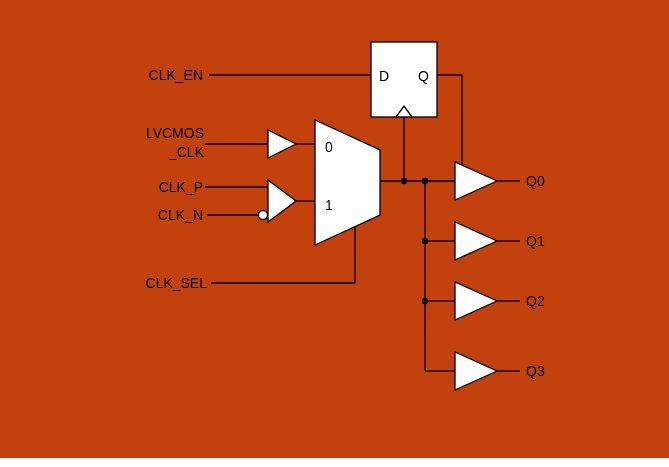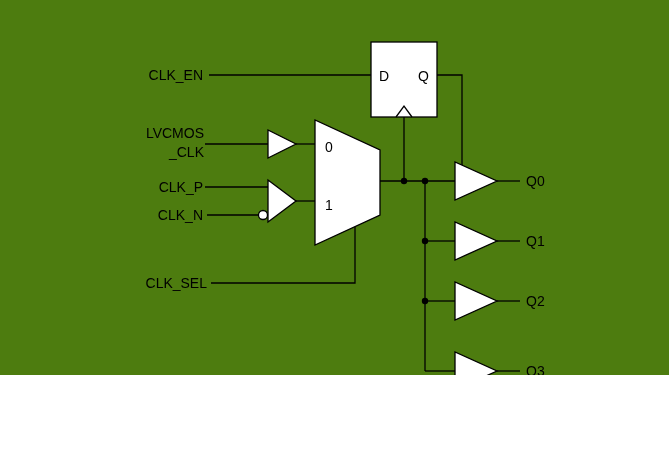--- a/index.html
+++ b/index.html
@@ -3,22 +3,22 @@
 <meta charset="utf-8">
 <style>
   html, body {
     margin: 0;
     padding: 0;
     background: #ffffff;
   }
   .canvas {
     position: relative;
     width: 669px;
-    height: 375px;
-    background: #4d7c0f;
+    height: 458px;
+    background: #c2410c;
     overflow: hidden;
   }
   svg {
     display: block;
   }
   .wire {
     stroke: #000000;
     stroke-width: 1.3;
     fill: none;
   }

